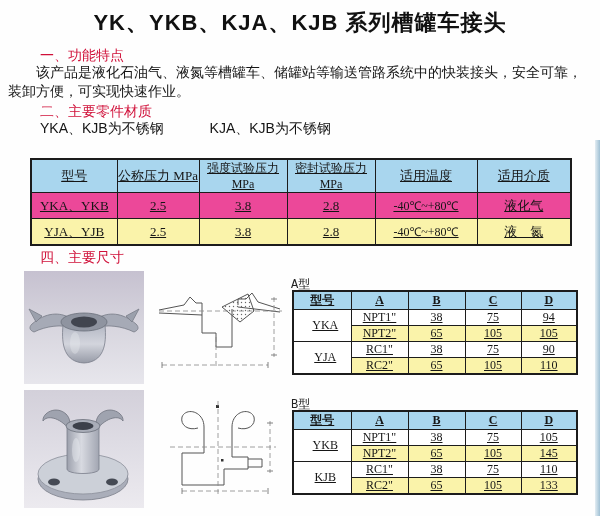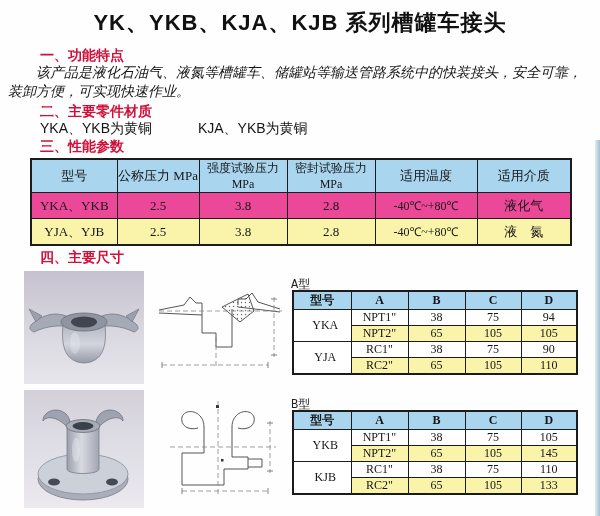--- a/index.html
+++ b/index.html
@@ -4,27 +4,27 @@
 <style>
   html,body{margin:0;padding:0;}
   .page{
     position:relative;width:600px;height:516px;background:#fefefe;
     font-family:"Liberation Sans",sans-serif;color:#141414;overflow:hidden;
   }
   .edge-strip{position:absolute;right:0;top:140px;width:5px;height:376px;
     background:linear-gradient(90deg,#e3edf3,#9fc0d4);}
   .title{position:absolute;top:8px;left:0;right:0;margin:0;text-align:center;
     font-size:22px;font-weight:bold;letter-spacing:1px;color:#111;}
-  .sec-h{position:absolute;left:40px;font-size:14px;font-weight:bold;color:#d01039;}
+  .sec-h{position:absolute;left:40px;font-size:14px;font-weight:normal;color:#d01039;}
   .h1{top:47px;} .h2{top:103px;} .h3{top:138px;} .h4{top:249px;}
   .para{position:absolute;left:8px;top:63px;width:586px;margin:0;
-    font-size:14px;line-height:19px;text-indent:28px;color:#151515;font-style:italic;}
+    font-size:14px;line-height:19px;text-indent:28px;color:#151515;}
   .mats{position:absolute;left:40px;top:120px;font-size:14px;color:#151515;}
   .mats .gap2{margin-left:42px;}
-  table{border-collapse:collapse;table-layout:fixed;}
+  table{border-collapse:collapse;table-layout:fixed;text-decoration:underline;}
   .perf{position:absolute;left:30px;top:158px;width:540px;
     font-family:"Liberation Serif",serif;font-size:13px;color:#161616;
     border:2px solid #1c1c1c;}
   .perf th,.perf td{border:1px solid #1c1c1c;text-align:center;padding:0;}
   .perf th{height:26px;background:#a9d6ee;font-weight:normal;}
   .perf td{height:25px;background:#ec4899;}
   .perf tr.yellow td{background:#faf3aa;}
   .perf .small{font-size:12px;}
   .photo{position:absolute;border:0;}
   .photo-a{left:24px;top:271px;width:120px;height:113px;
@@ -54,25 +54,24 @@
 <div class="page">
   <div class="edge-strip"></div>
 
   <h1 class="title">YK、YKB、KJA、KJB 系列槽罐车接头</h1>
 
   <div class="sec-h h1">一、功能特点</div>
   <p class="para">该产品是液化石油气、液氮等槽罐车、储罐站等输送管路系统中的快装接头，安全可靠，装卸方便，可实现快速作业。</p>
 
   <div class="sec-h h2">二、主要零件材质</div>
   <div class="mats">
-    <span>YKA、YKB为黄铜</span>
-    <span class="gap2">KJA、YKB为黄铜</span>
-  </div>
-
-  <div class="sec-h h3">三、性能参数</div>
+    <span>YKA、KJB为不锈钢</span>
+    <span class="gap2">KJA、KJB为不锈钢</span>
+  </div>
+
 
   <table class="perf">
     <colgroup>
         <col style="width:86px">
         <col style="width:82px">
         <col style="width:88px">
         <col style="width:88px">
         <col style="width:102px">
         <col style="width:94px">
       </colgroup>

